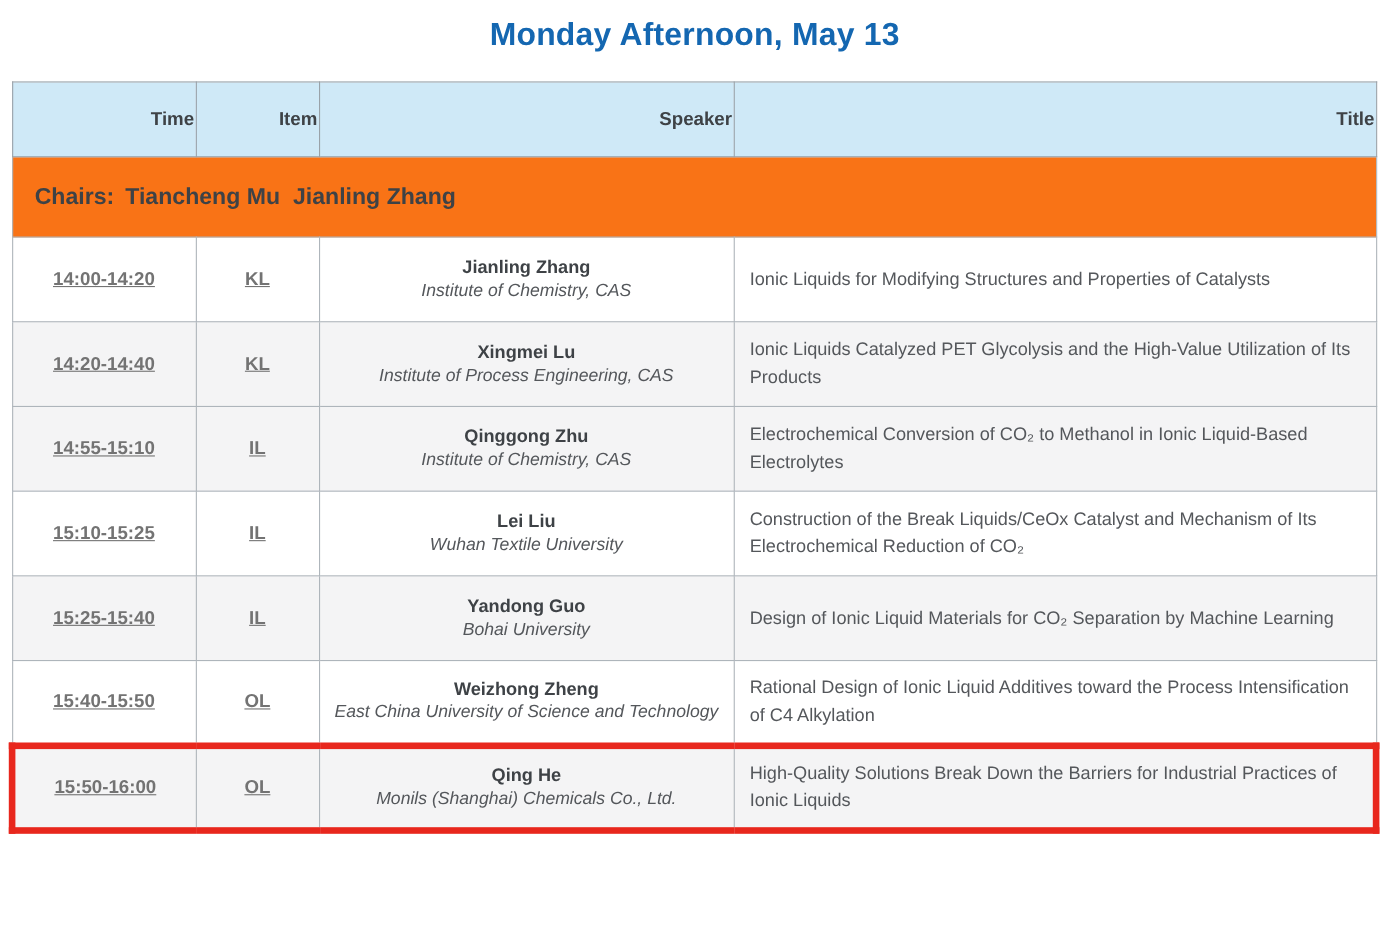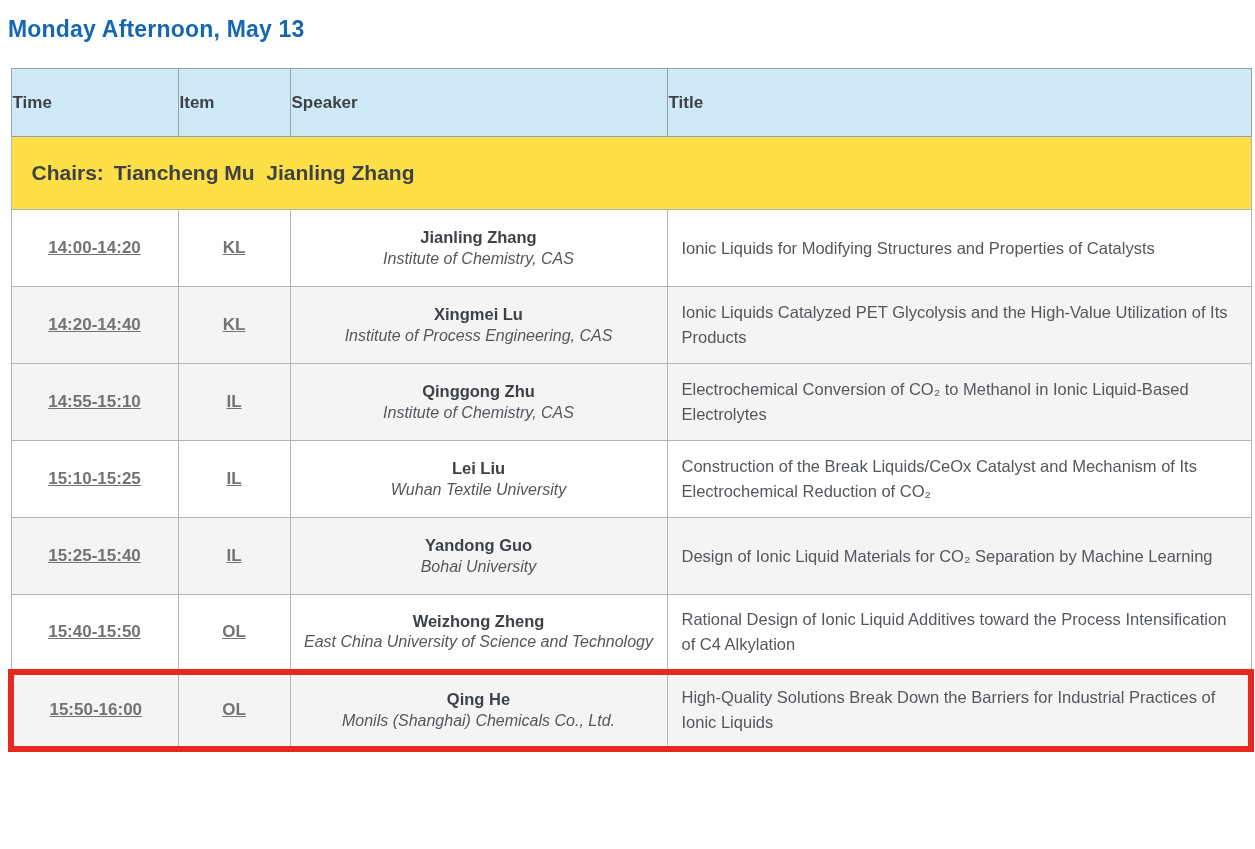--- a/index.html
+++ b/index.html
@@ -12,24 +12,25 @@
     -webkit-font-smoothing: antialiased;
   }
   .page {
     width: 1255px;
     height: 849px;
     background: #ffffff;
     overflow: hidden;
   }
   .heading {
     margin: 16px 0 0 8px;
-    font-size: 23px;
+    font-size: 29px;
     font-weight: bold;
     color: #1467b1;
     letter-spacing: 0.2px;
+    text-align: center;
   }
   table.schedule {
     margin: 25px 0 0 8px;
     width: 1240px;
     border-collapse: collapse;
     table-layout: fixed;
     border: 1px solid #97a0a7;
   }
   col.c-time    { width: 167px; }
   col.c-item    { width: 112px; }
@@ -39,26 +40,26 @@
   th, td {
     border: 1px solid #aeb5bb;
     vertical-align: middle;
   }
   thead th {
     height: 68px;
     background: #cfe9f7;
     color: #3e4246;
     font-size: 17px;
     font-weight: bold;
-    text-align: left;
+    text-align: right;
     border-color: #99a2a9;
   }
   tr.chairs-row td {
     height: 73px;
-    background: #fde047;
+    background: #f97316;
     color: #3e4246;
     font-size: 21px;
     font-weight: bold;
     text-align: left;
     padding-left: 20px;
   }
   tr.chairs-row .chairs-names {
     white-space: pre;
     margin-left: 10px;
   }

